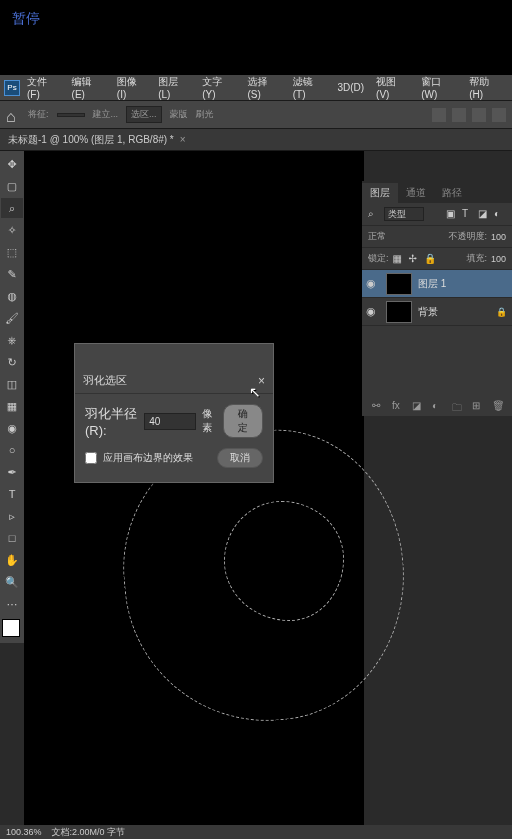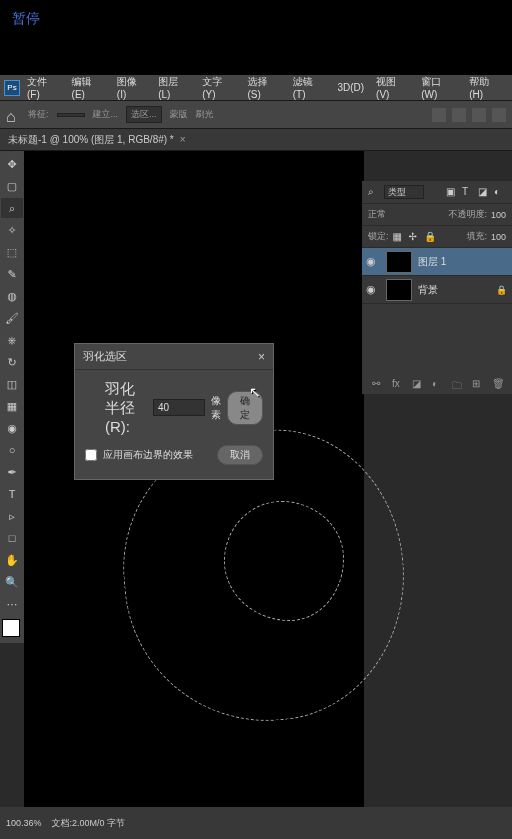--- a/index.html
+++ b/index.html
@@ -43,33 +43,33 @@
 .layer-item { display: flex; align-items: center; height: 28px; padding: 0 4px; gap: 6px; border-bottom: 1px solid #2a2a2a; }
 .layer-item.sel { background: #4a6a8a; }
 .layer-item .eye { color: #ccc; font-size: 11px; width: 14px; }
 .layer-item .thumb { width: 26px; height: 22px; background: #000; border: 1px solid #666; }
 .layer-item .thumb.bg { background: #000; }
 .layer-item .lname { color: #ddd; font-size: 10px; }
 .layer-item .lock { color: #999; font-size: 9px; margin-left: auto; }
 .panel-footer { display: flex; justify-content: flex-end; gap: 6px; padding: 4px 6px; background: #383838; margin-top: 70px; }
 .panel-footer .fico { width: 14px; height: 12px; color: #999; font-size: 10px; }
 .dialog { position: absolute; top: 192px; left: 50px; width: 200px; background: #454545; border: 1px solid #666; box-shadow: 0 4px 12px rgba(0,0,0,0.6); }
-.dialog .dtitle { display: flex; justify-content: space-between; align-items: center; padding: 5px 8px; color: #ddd; font-size: 11px; border-bottom: 1px solid #333; }
+.dialog .dtitle { display: flex; justify-content: space-between; align-items: center; padding: 5px 8px; color: #ddd; font-size: 11px; border-bottom: 1px solid #333; margin-top: 24px; }
 .dialog .dtitle .dclose { color: #ccc; cursor: pointer; font-size: 12px; }
 .dialog .dbody { padding: 10px 10px 14px; }
 .dialog .drow { display: flex; align-items: center; gap: 6px; margin-bottom: 10px; }
-.dialog .drow label { color: #ddd; font-size: 15px; margin-left: 20px; }
+.dialog .drow label { color: #ddd; font-size: 13px; }
 .dialog .drow input[type=text] { background: #333; border: 1px solid #222; color: #ddd; font-size: 10px; padding: 2px 4px; width: 52px; }
 .dialog .unit { color: #ddd; font-size: 10px; }
 .dialog .btn { background: #666; border: 1px solid #555; border-radius: 10px; color: #ddd; font-size: 10px; padding: 2px 12px; cursor: pointer; margin-left: auto; }
 .dialog .btn.primary { background: #888; color: #222; }
 .dialog .cbrow { display: flex; align-items: center; gap: 6px; }
 .dialog .cbrow input[type=checkbox] { width: 12px; height: 12px; }
 .dialog .cbrow span { color: #ddd; font-size: 10px; flex: 1; }
-.statusbar { position: absolute; bottom: 0; left: 0; right: 0; height: 32px; background: #383838; display: flex; align-items: center; padding: 0 6px; gap: 10px; }
+.statusbar { position: absolute; bottom: 0; left: 0; right: 0; height: 14px; background: #383838; display: flex; align-items: center; padding: 0 6px; gap: 10px; }
 .statusbar span { color: #ccc; font-size: 9px; }
 .cursor { position: absolute; top: 232px; left: 225px; width: 12px; height: 16px; pointer-events: none; }
 .cursor::before { content: '↖'; color: #fff; font-size: 14px; text-shadow: 1px 1px #000; }
 </style>
 </head>
 <body>
 
 <div class="pause-label">暂停</div>
 
 <div class="app-window">
@@ -137,20 +137,25 @@
     <div class="swatch"></div>
   </div>
 
   <div class="canvas-area">
     <div class="canvas">
       <div class="shape-outer"></div>
       <div class="shape-inner"></div>
     </div>
 
     <div class="panels">
+      <div class="panel-tabs">
+        <div class="ptab">图层</div>
+        <div class="ptab inactive">通道</div>
+        <div class="ptab inactive">路径</div>
+      </div>
       <div class="panel-row">
         <span class="sico">⌕</span>
         <input type="text" value="类型" style="">
         <div class="flex"></div>
         <span class="sico">▣</span>
         <span class="sico">T</span>
         <span class="sico">◪</span>
         <span class="sico">◐</span>
       </div>
       <div class="panel-row">

